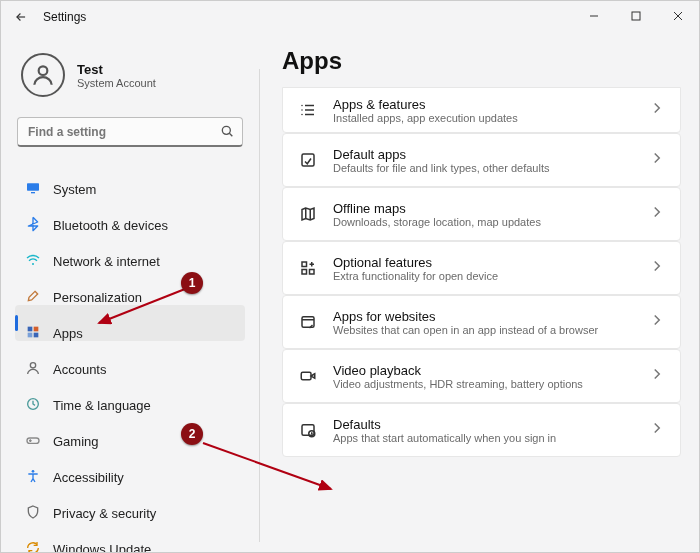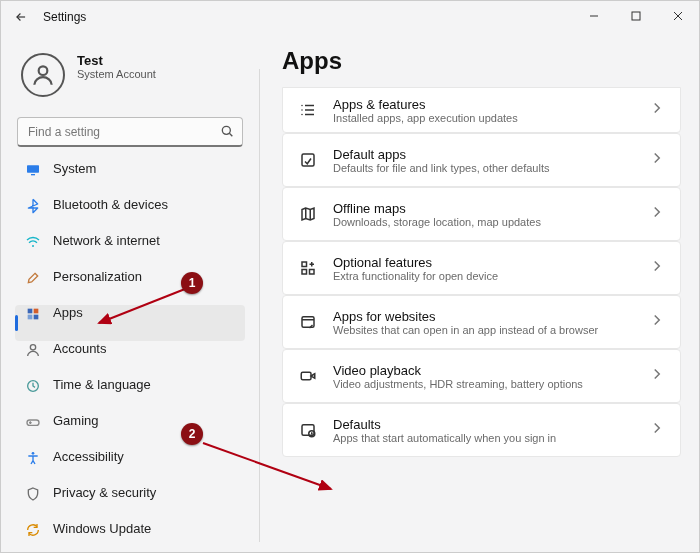--- a/index.html
+++ b/index.html
@@ -5,30 +5,30 @@
   * { box-sizing: border-box; margin: 0; padding: 0; }
   html, body { width: 700px; height: 553px; font-family: "Segoe UI", Arial, sans-serif; overflow: hidden; background: #fff; }
   .window { width: 700px; height: 553px; background: #f4f4f5; position: relative; border: 1px solid #ccc; }
   .titlebar { height: 32px; display: flex; align-items: center; padding: 0 8px; }
   .back { width: 24px; height: 24px; display:flex; align-items:center; justify-content:center; cursor:pointer; }
   .title { font-size: 12px; margin-left: 10px; color: #111; }
   .winctl { position:absolute; right:0; top:0; display:flex; }
   .winctl div { width:42px; height:30px; display:flex; align-items:center; justify-content:center; color:#444; cursor:pointer;}
   .body { display:flex; height: calc(100% - 32px); }
   .sidebar { width: 258px; padding: 8px 14px 8px 14px; display:flex; flex-direction:column; overflow:hidden; }
-  .account { display:flex; align-items:flex-start; gap:12px; padding: 12px 6px 14px 6px;}
+  .account { display:flex; align-items:center; gap:12px; padding: 12px 6px 14px 6px;}
   .avatar { width:44px; height:44px; border-radius:50%; border:2px solid #555; display:flex; align-items:center; justify-content:center; }
   .acct-name { font-size:13px; font-weight:600; color:#111;}
   .acct-sub { font-size:11px; color:#555;}
   .searchwrap { position:relative; margin:6px 2px 14px 2px; }
-  .search { width:100%; height:30px; border:1px solid #bdbdbd; border-bottom:2px solid #777; border-radius:4px; background:#fbfbfb; padding:0 28px 0 10px; font-size:12px; color:#333; }
+  .search { width:100%; height:30px; border:1px solid #bdbdbd; border-bottom:2px solid #777; border-radius:4px; background:#fbfbfb; padding:0 28px 0 10px; font-size:12px; color:#333;font-weight:bold; }
   .search::placeholder{ color:#777; }
   .sicon { position:absolute; right:8px; top:6px; color:#555; }
   .nav { display:flex; flex-direction:column; gap:0; }
-  .nav-item { display:flex; align-items:flex-start; gap:12px; height:36px; padding:0 10px; border-radius:4px; cursor:pointer; font-size:13px; color:#222; position:relative; }
+  .nav-item { display:flex; align-items:flex-end; gap:12px; height:36px; padding:0 10px; border-radius:4px; cursor:pointer; font-size:13px; color:#222; position:relative; }
   .nav-item.selected { background:#e8e8e8; }
   .nav-item.selected::before { content:""; position:absolute; left:0; top:10px; bottom:10px; width:3px; background:#1f6cde; border-radius:2px;}
   .nav-item .ic { width:16px; display:flex; justify-content:center; }
   .vsep { width:1px; background:#d9d9d9; margin-top:36px; margin-bottom:10px; }
   .main { flex:1; padding: 8px 18px 10px 22px; overflow:hidden; position:relative;}
   .main h1 { font-size:24px; font-weight:600; margin: 6px 0 12px 0; color:#111;}
   .cards { display:flex; flex-direction:column; }
   .card { background:#fff; border:1px solid #e7e7e7; border-radius:4px; height:54px; display:flex; align-items:center; padding:0 14px; gap:14px; cursor:pointer;}
   .card.first { height:46px; border-top-left-radius:0; border-top-right-radius:0;}
   .card .cic { width:22px; display:flex; justify-content:center; color:#333;}

